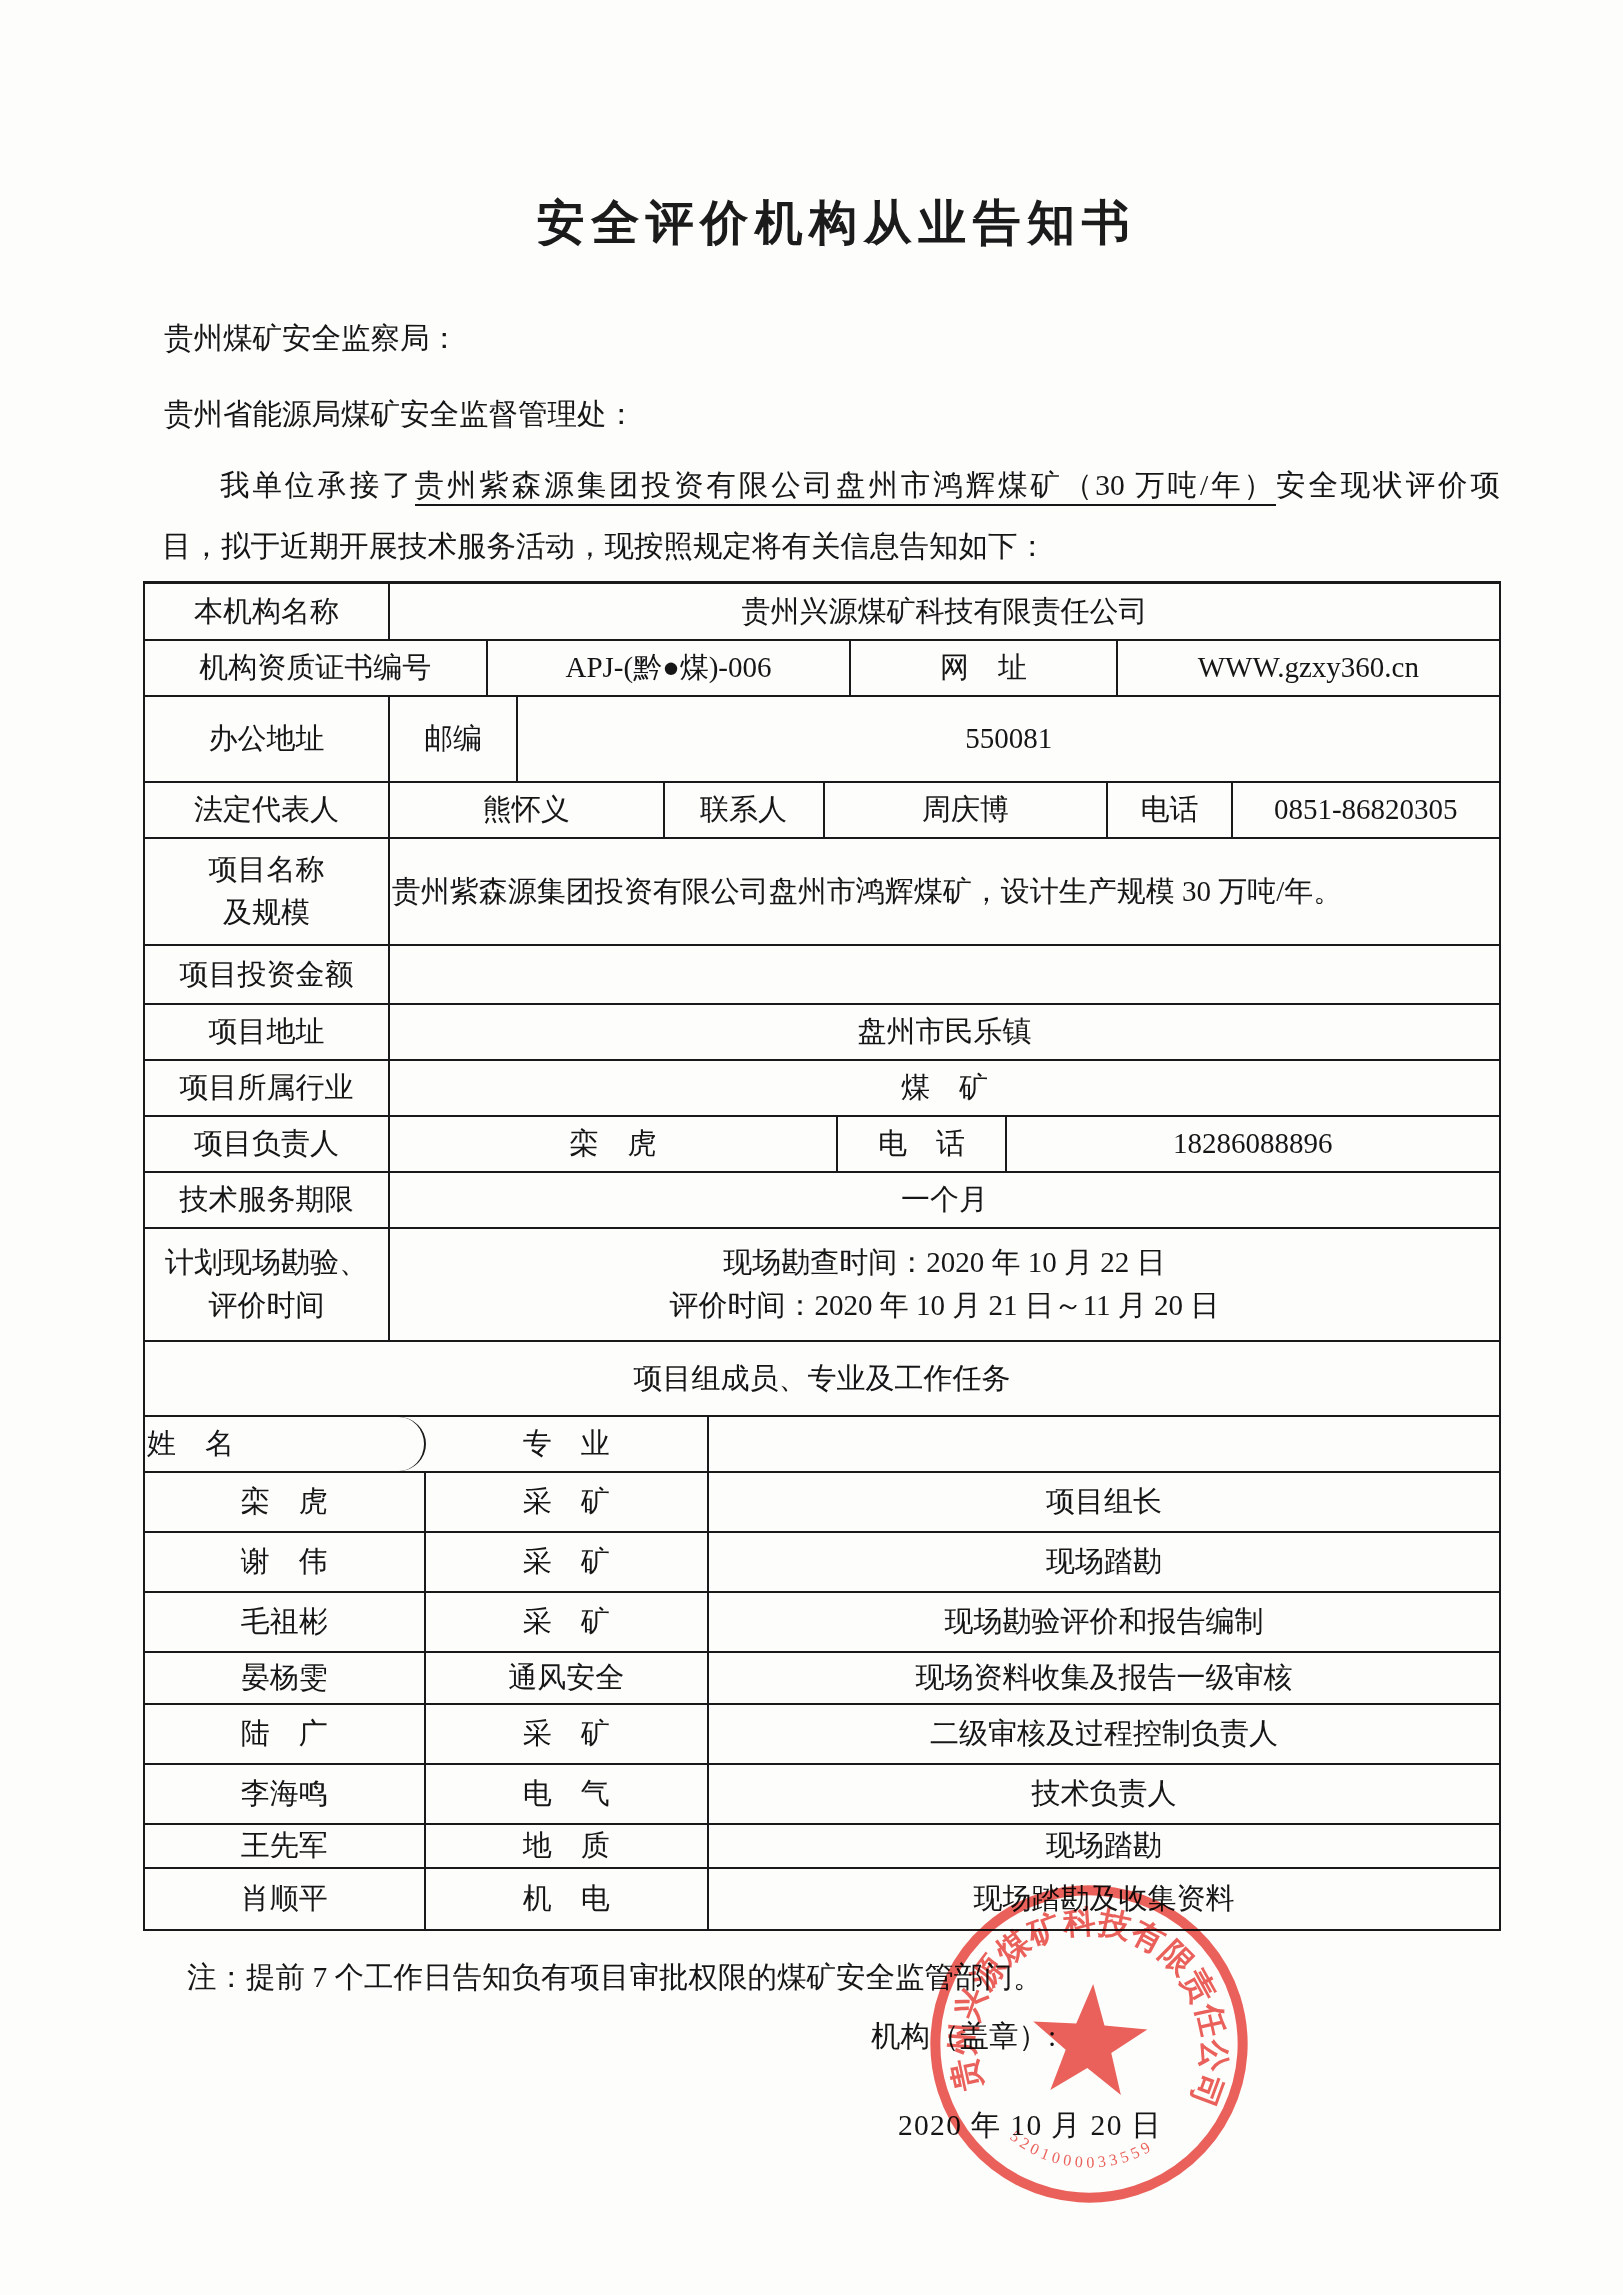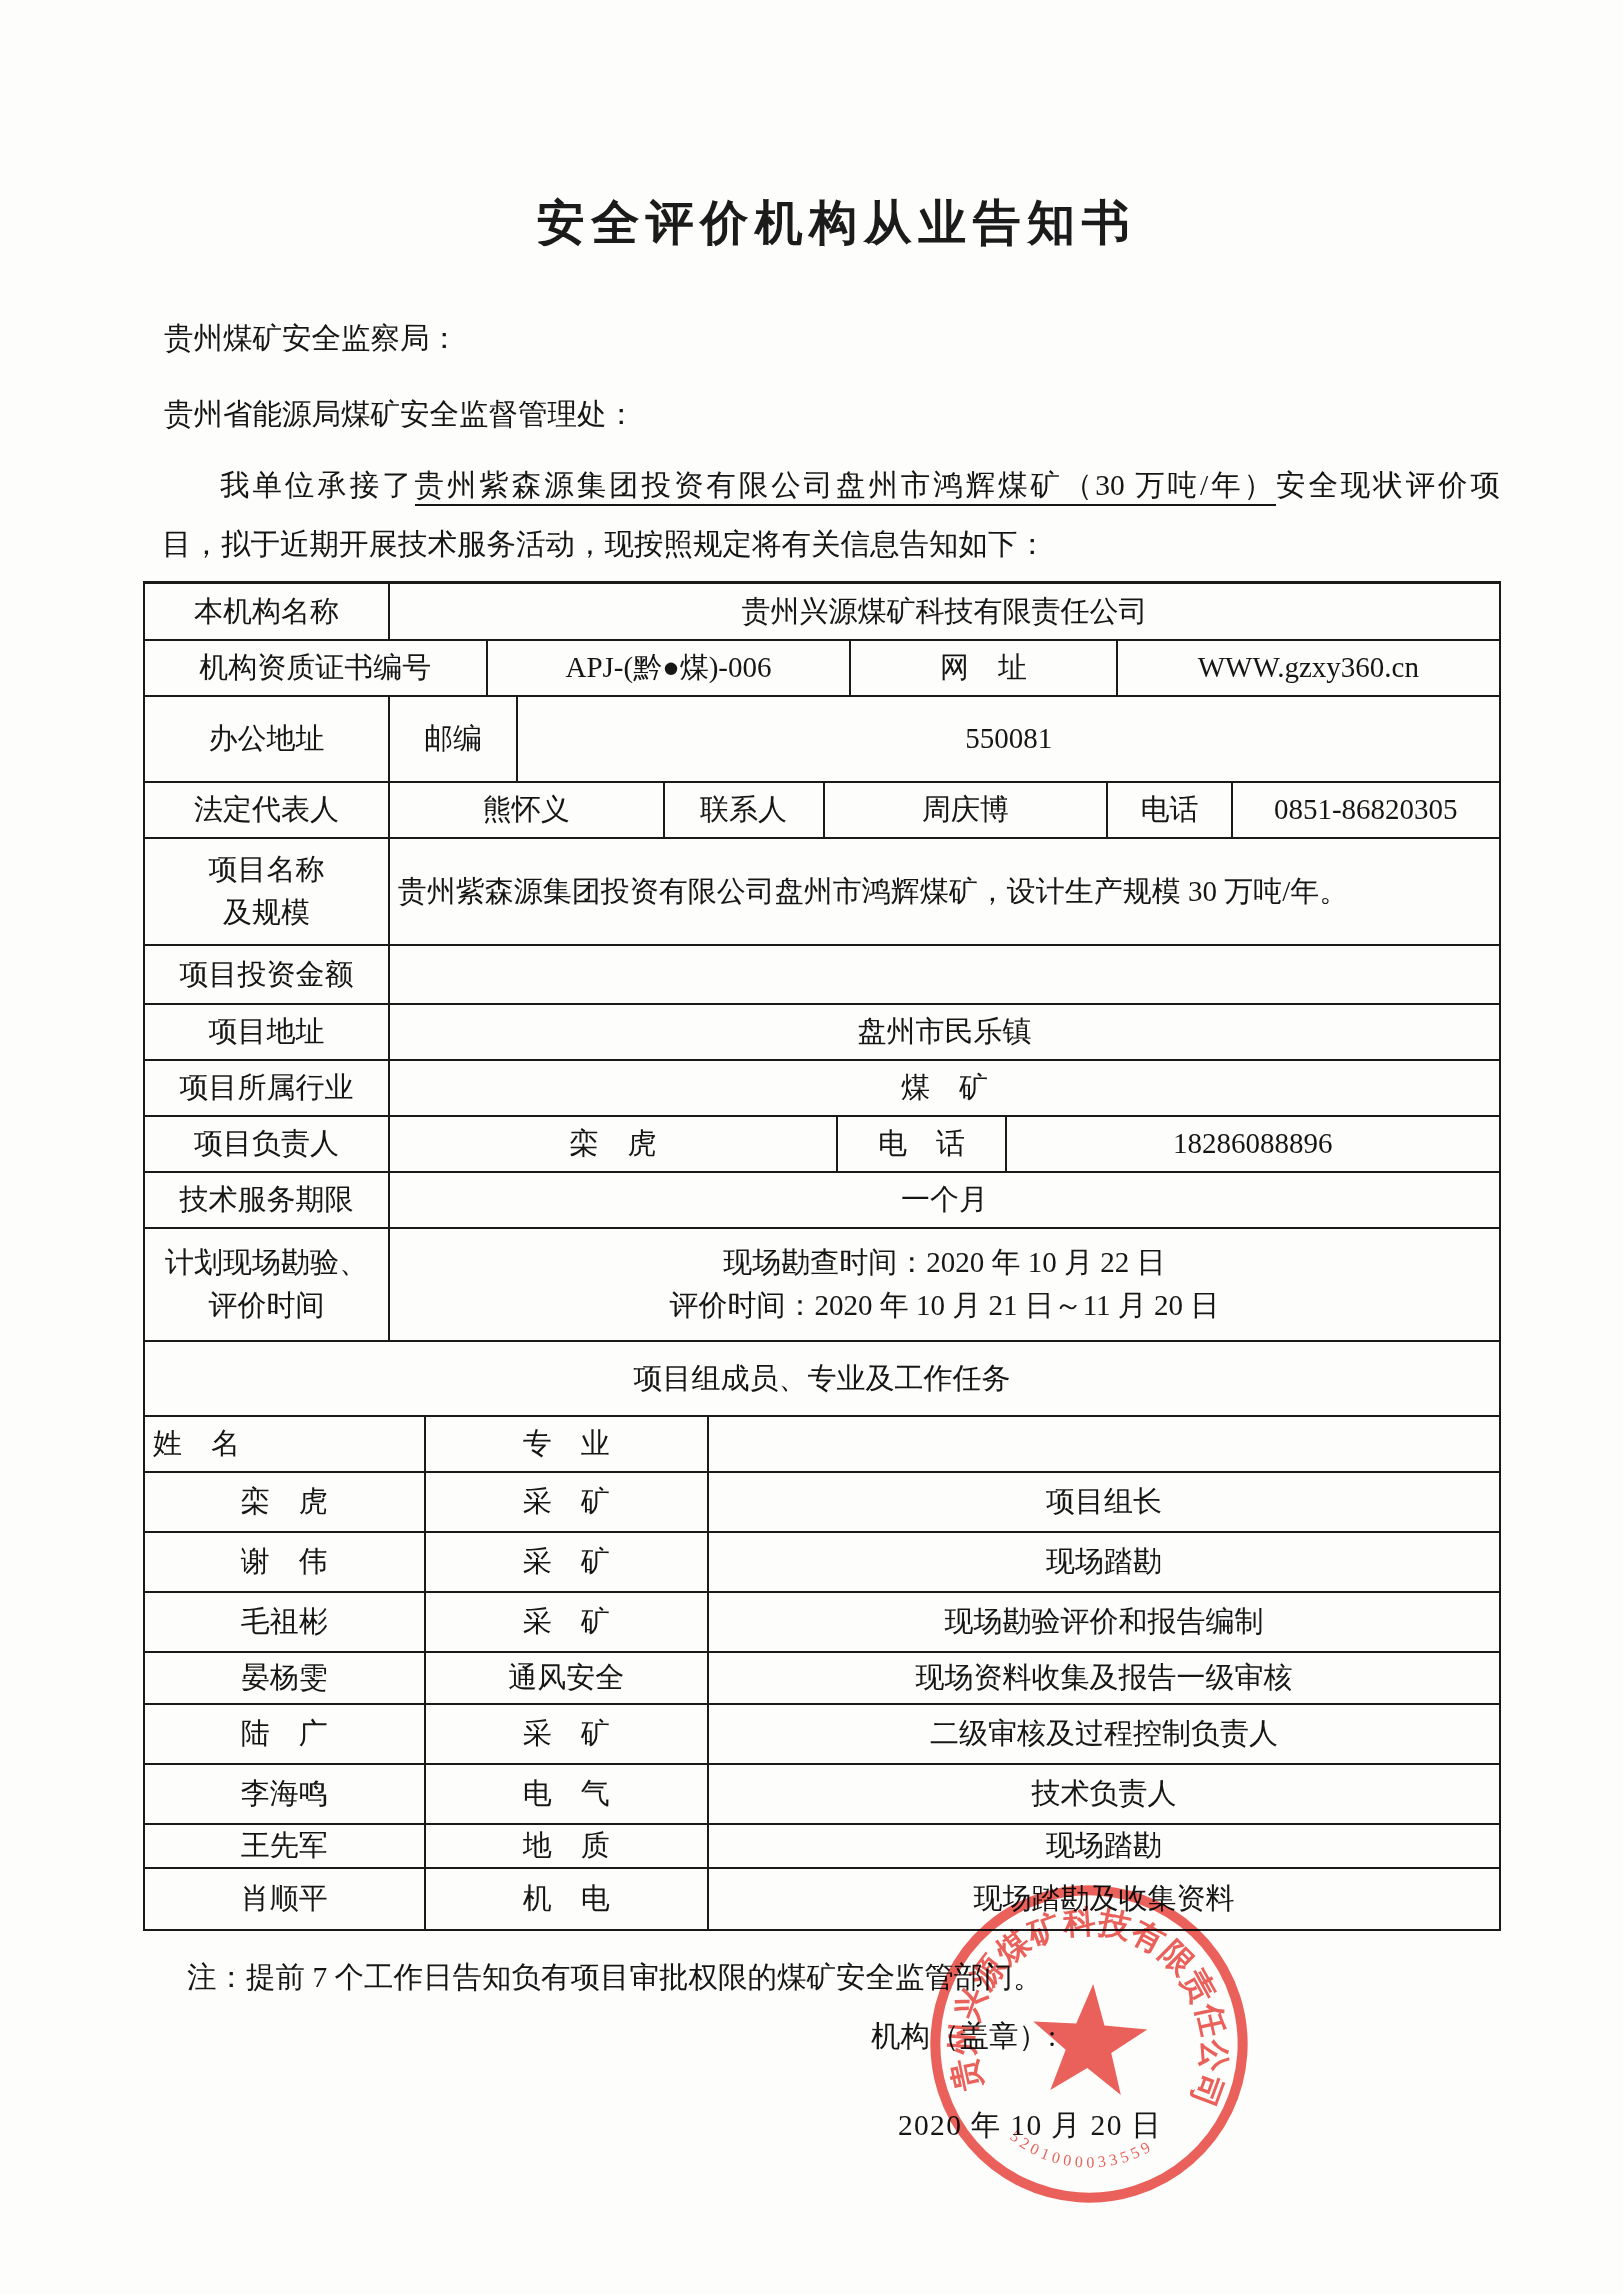--- a/index.html
+++ b/index.html
@@ -26,21 +26,21 @@
   .recipient{line-height:41px;}
   .recipient + .recipient{margin-top:35px;}
   .intro{margin-top:30px;margin-left:162px;margin-right:123px;font-size:29.5px;}
   .intro-line1{
     line-height:41px;
     text-indent:58px;
     text-align:justify;
     text-align-last:justify;
     white-space:nowrap;
   }
-  .intro-line2{line-height:41px;margin-top:19.6px;font-family:Liberation Mono, monospace;}
+  .intro-line2{line-height:41px;margin-top:19.6px;}
   .uline{border-bottom:2.6px solid #161616;padding-bottom:3.3px;}
   .info-table{
     margin-left:143px;
     margin-top:14.4px;
     width:1358px;
     border:2.6px solid #1a1a1a;
     border-top-width:3.3px;
     box-sizing:border-box;
   }
   .tr{display:flex;border-bottom:2.6px solid #1a1a1a;box-sizing:border-box;}
@@ -49,21 +49,21 @@
     border-right:2px solid #1a1a1a;
     box-sizing:border-box;
     display:flex;flex-direction:column;
     justify-content:center;align-items:center;
     text-align:center;
     font-size:29px;line-height:1.5;
     padding:2.6px 5.2px;
   }
   .td:last-child{border-right:none;}
   .td.flex1{flex:1;}
-  .td.left{align-items:flex-start;text-align:left;padding-left:8px;}
+  .td.left{align-items:flex-start;text-align:left;padding-left:2px;border-radius:32px;}
   .note{
     margin-top:26px;margin-left:187px;margin-right:105px;
     font-size:29.5px;line-height:41px;
   }
   .seal-label{position:absolute;left:871px;top:2017px;font-size:29.5px;}
   .seal-date{position:absolute;left:898px;top:2106px;font-size:29.5px;letter-spacing:1.3px;}
   .stamp{
     position:absolute;left:922px;top:1877px;
     width:334px;height:334px;
     mix-blend-mode:multiply;

